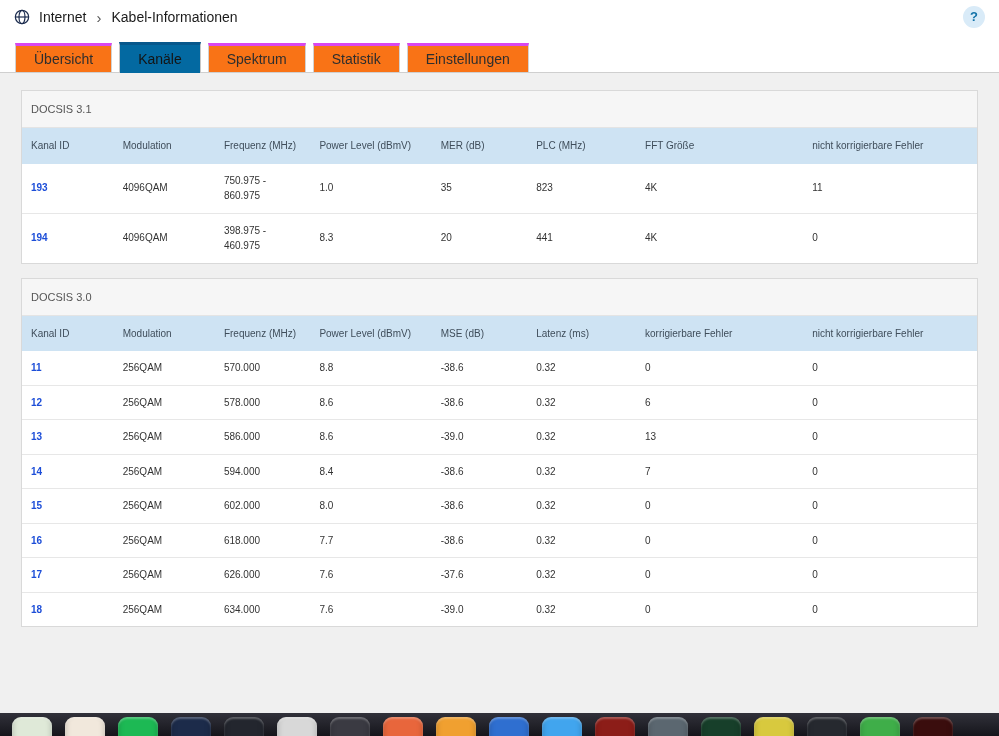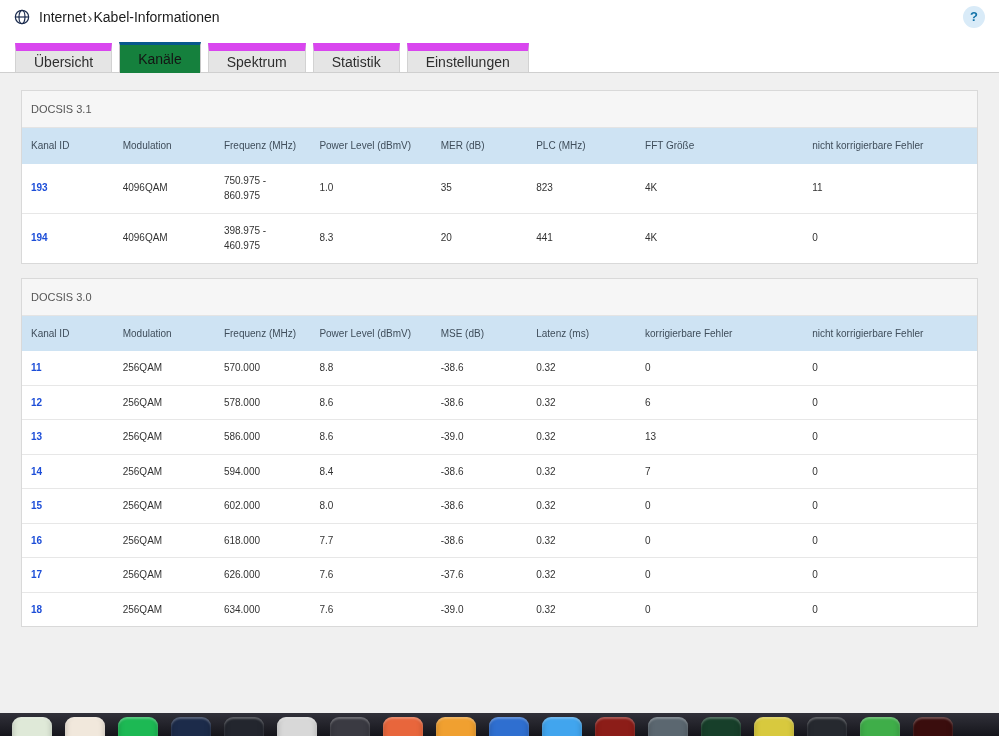--- a/index.html
+++ b/index.html
@@ -16,21 +16,21 @@
   .topbar {
     flex: 0 0 auto;
     height: 34px;
     background: #ffffff;
     display: flex;
     align-items: center;
     padding: 0 14px;
     gap: 9px;
   }
   .globe { display: inline-flex; align-items: center; }
-  .breadcrumb { display: flex; align-items: center; gap: 1px; font-size: 14px; color: #1b1b1b; }
+  .breadcrumb { display: flex; align-items: center; gap: 10px; font-size: 14px; color: #1b1b1b; }
   .crumb { color: #1b1b1b; text-decoration: none; cursor: pointer; }
   .crumb.current { cursor: default; }
   .sep { color: #555; font-size: 15px; line-height: 1; padding-top: 1px; }
   .help {
     margin-left: auto;
     width: 22px; height: 22px;
     border-radius: 50%;
     background: #d9ebf8;
     color: #1272a8;
     border: none;
@@ -48,30 +48,30 @@
     gap: 7px;
     padding: 8px 15px 0;
     background: #ffffff;
     border-bottom: 1px solid #cfcfcf;
     align-items: flex-end;
   }
   .tab {
     font-family: "Liberation Sans", sans-serif;
     font-size: 14px;
     color: #2e2e2e;
-    background: #e5e5e5;
+    background: #f97316;
     border: 1px solid #d2d2d2;
     border-bottom: none;
     padding: 0 18px;
     height: 29px;
     cursor: pointer;
-    border-top: 8px solid #d946ef;
+    border-top: 3px solid #d946ef;
   }
   .tab.active {
-    background: #15803d;
+    background: #0369a1;
     border-top: 3px solid #07588c;
     border-left: 1px solid #c7c7c7;
     border-right: 1px solid #c7c7c7;
     height: 31px;
     margin-bottom: -1px;
     color: #141414;
   }
 
   
   .content {

